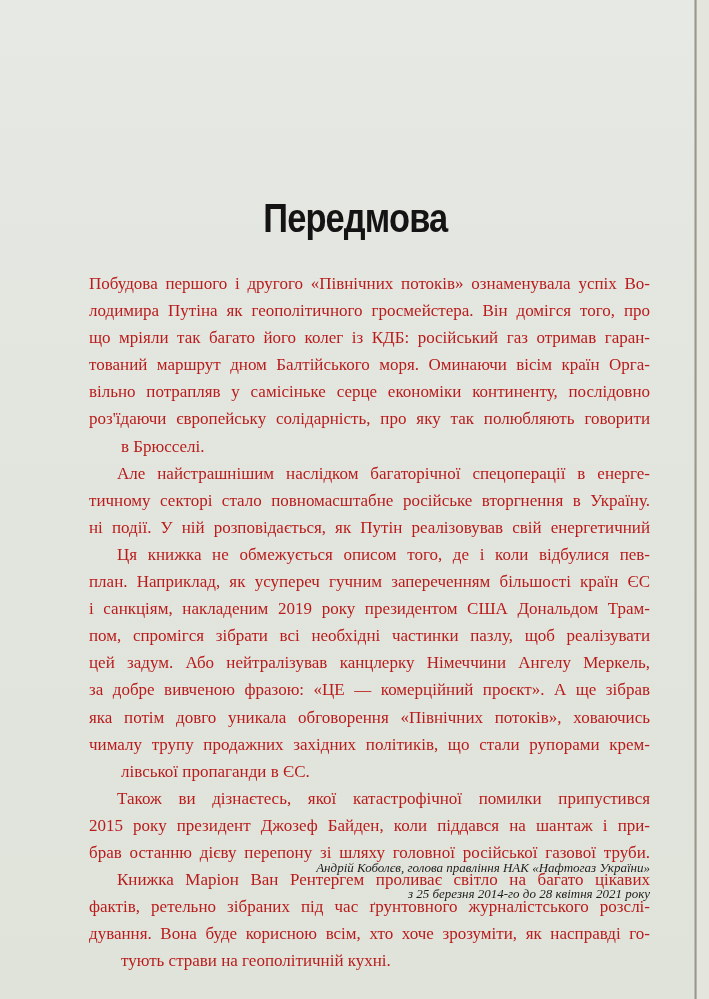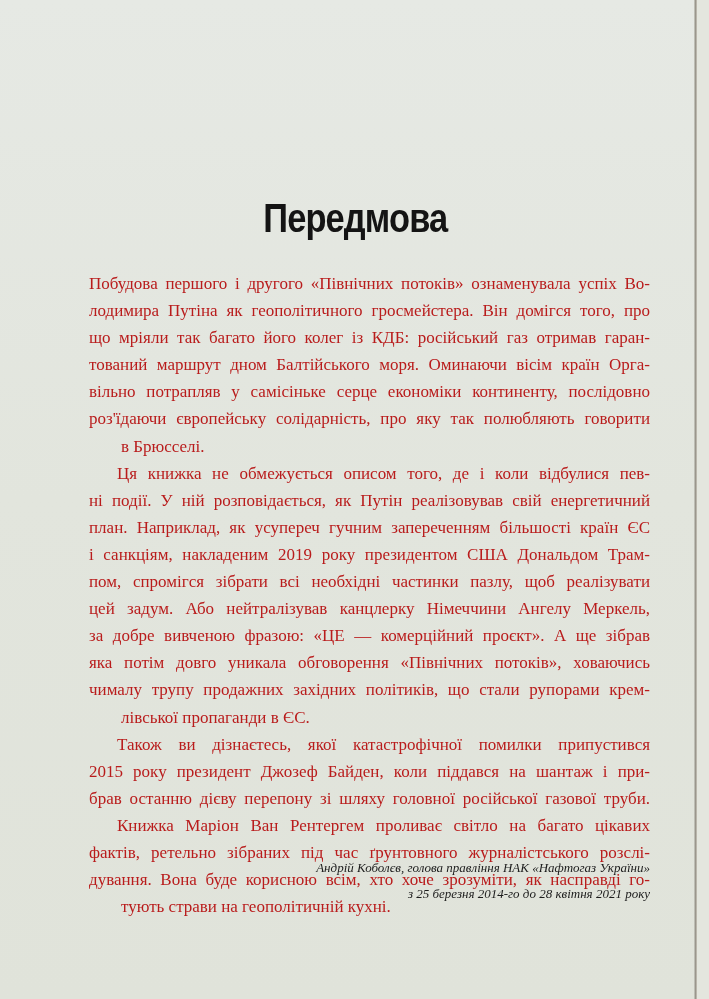--- a/index.html
+++ b/index.html
@@ -103,25 +103,27 @@
     <span class="line">Побудова першого і другого «Північних потоків» ознаменувала успіх Во-</span>
     <span class="line">лодимира Путіна як геополітичного гросмейстера. Він домігся того, про</span>
     <span class="line">що мріяли так багато його колег із КДБ: російський газ отримав гаран-</span>
     <span class="line">тований маршрут дном Балтійського моря. Оминаючи вісім країн Орга-</span>
     <span class="line">вільно потрапляв у самісіньке серце економіки континенту, послідовно</span>
     <span class="line">роз'їдаючи європейську солідарність, про яку так полюбляють говорити</span>
     <span class="line last">в Брюсселі.</span>
   </div>
 
   <div>
+    <span class="line indent">Але найстрашнішим наслідком багаторічної спецоперації в енерге-</span>
+    <span class="line">тичному секторі стало повномасштабне російське вторгнення в Україну.</span>
   </div>
 
   <div>
+    <span class="line">ні події. У ній розповідається, як Путін реалізовував свій енергетичний</span>
     <span class="line indent">Ця книжка не обмежується описом того, де і коли відбулися пев-</span>
-    <span class="line">ні події. У ній розповідається, як Путін реалізовував свій енергетичний</span>
     <span class="line">план. Наприклад, як усупереч гучним запереченням більшості країн ЄС</span>
     <span class="line">і санкціям, накладеним 2019 року президентом США Дональдом Трам-</span>
     <span class="line">пом, спромігся зібрати всі необхідні частинки пазлу, щоб реалізувати</span>
     <span class="line">цей задум. Або нейтралізував канцлерку Німеччини Ангелу Меркель,</span>
     <span class="line">за добре вивченою фразою: «ЦЕ — комерційний проєкт». А ще зібрав</span>
     <span class="line">яка потім довго уникала обговорення «Північних потоків», ховаючись</span>
     <span class="line">чималу трупу продажних західних політиків, що стали рупорами крем-</span>
     <span class="line last">лівської пропаганди в ЄС.</span>
   </div>
 

